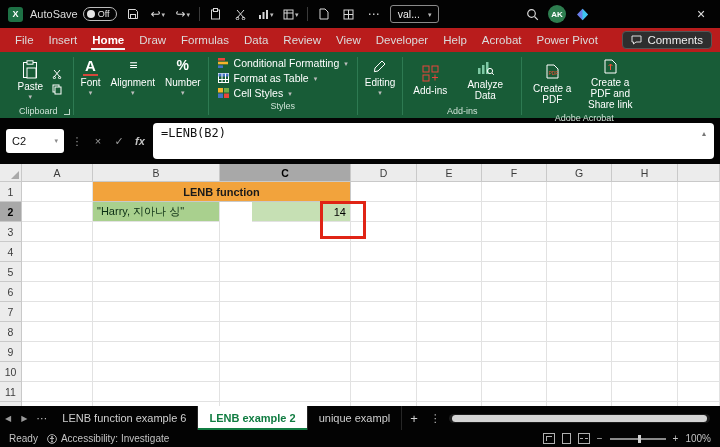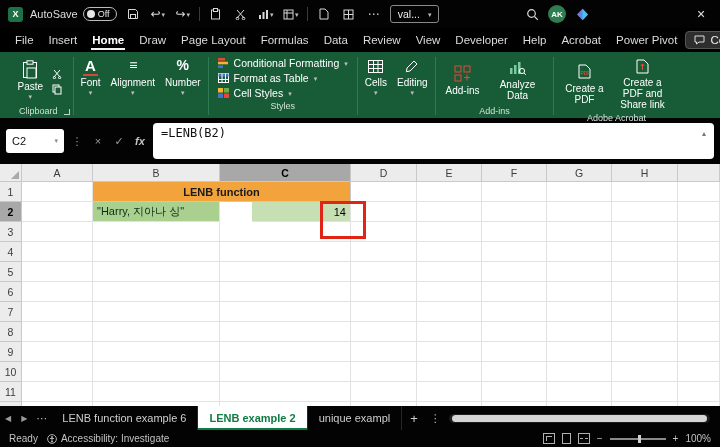--- a/index.html
+++ b/index.html
@@ -16,21 +16,21 @@
   .tbico{min-width:18px;height:20px;display:inline-flex;align-items:center;justify-content:center;color:#d8d8d8;font-size:12px;gap:1px}
   .tbico svg{display:block}
   .chev{font-size:7px;color:#bdbdbd;line-height:1}
   .tsep{width:1px;height:14px;background:#3a3a3a}
   .val-dd{border:1px solid #8a8a8a;border-radius:3px;height:18px;display:flex;align-items:center;gap:8px;padding:0 7px;color:#eee;font-size:10.5px}
   .search-ico{margin-left:auto}
   .avatar{width:18px;height:18px;border-radius:50%;background:#2E7D4F;color:#fff;font-size:8px;font-weight:bold;display:flex;align-items:center;justify-content:center}
   .close-btn{margin-left:92px;color:#e0e0e0;font-size:14px;width:22px;text-align:center}
 
   
-  .menubar{height:24px;background:#000000;display:flex;align-items:center;color:#dcdcdc;font-size:11.5px;padding:0 8px;gap:1px}
+  .menubar{height:24px;background:#b91c1c;display:flex;align-items:center;color:#dcdcdc;font-size:11.5px;padding:0 8px;gap:1px}
   .mtab{padding:4px 7px;position:relative;white-space:nowrap}
   .mtab.active{font-weight:bold;color:#fff}
   .mtab.active::after{content:"";position:absolute;left:6px;right:6px;bottom:0;height:2px;background:#f3f3f3}
   .comments-btn{margin-left:auto;background:#2e2e2e;border:1px solid #565656;border-radius:4px;height:18px;display:flex;align-items:center;gap:5px;padding:0 8px;color:#eee}
 
   
   .ribbon{height:66px;background:#185C37;display:flex;color:#fff;padding:2px 4px 0 6px;align-items:stretch}
   .rgroup{display:flex;flex-direction:column;align-items:center;position:relative;padding:0 3px}
   .rbody{display:flex;align-items:center;gap:2px;flex:1}
   .glabel{font-size:9px;color:#CFE3D7;padding:1px 10px 2px;white-space:nowrap}
@@ -178,21 +178,20 @@
       </svg>
   </span>
   <span class="close-btn">×</span>
 </div>
 
 <div class="menubar">
   <div class="mtab">File</div>
   <div class="mtab">Insert</div>
   <div class="mtab active">Home</div>
   <div class="mtab">Draw</div>
-  <div class="mtab">Page Layout</div>
   <div class="mtab">Formulas</div>
   <div class="mtab">Data</div>
   <div class="mtab">Review</div>
   <div class="mtab">View</div>
   <div class="mtab">Developer</div>
   <div class="mtab">Help</div>
   <div class="mtab">Acrobat</div>
   <div class="mtab">Power Pivot</div>
   <div class="comments-btn">
     <svg width="11" height="10" viewBox="0 0 11 10">
@@ -288,30 +287,20 @@
           </svg>
         <span>Cell Styles</span>
         <span class="chev">▾</span>
       </div>
     </div>
     <span class="glabel">Styles</span>
   </div>
 
   <div class="rsep"></div>
 
-  <div class="bigbtn">
-    <span class="ric">
-      <svg width="15" height="13" viewBox="0 0 15 13">
-          <rect x="0.5" y="0.5" width="14" height="12" fill="none" stroke="#fff"></rect>
-          <path d="M0.5 4.5h14M0.5 8.5h14M5.5 0.5v12M10 0.5v12" stroke="#fff"></path>
-        </svg>
-    </span>
-    <span>Cells</span>
-    <span class="chev">▾</span>
-  </div>
 
   <div class="bigbtn">
     <span class="ric">
       <svg width="14" height="13" viewBox="0 0 14 13">
           <path d="M9 1l3 3-7 7-3.6.7L2 8z" fill="none" stroke="#fff"></path>
         </svg>
     </span>
     <span>Editing</span>
     <span class="chev">▾</span>
   </div>

